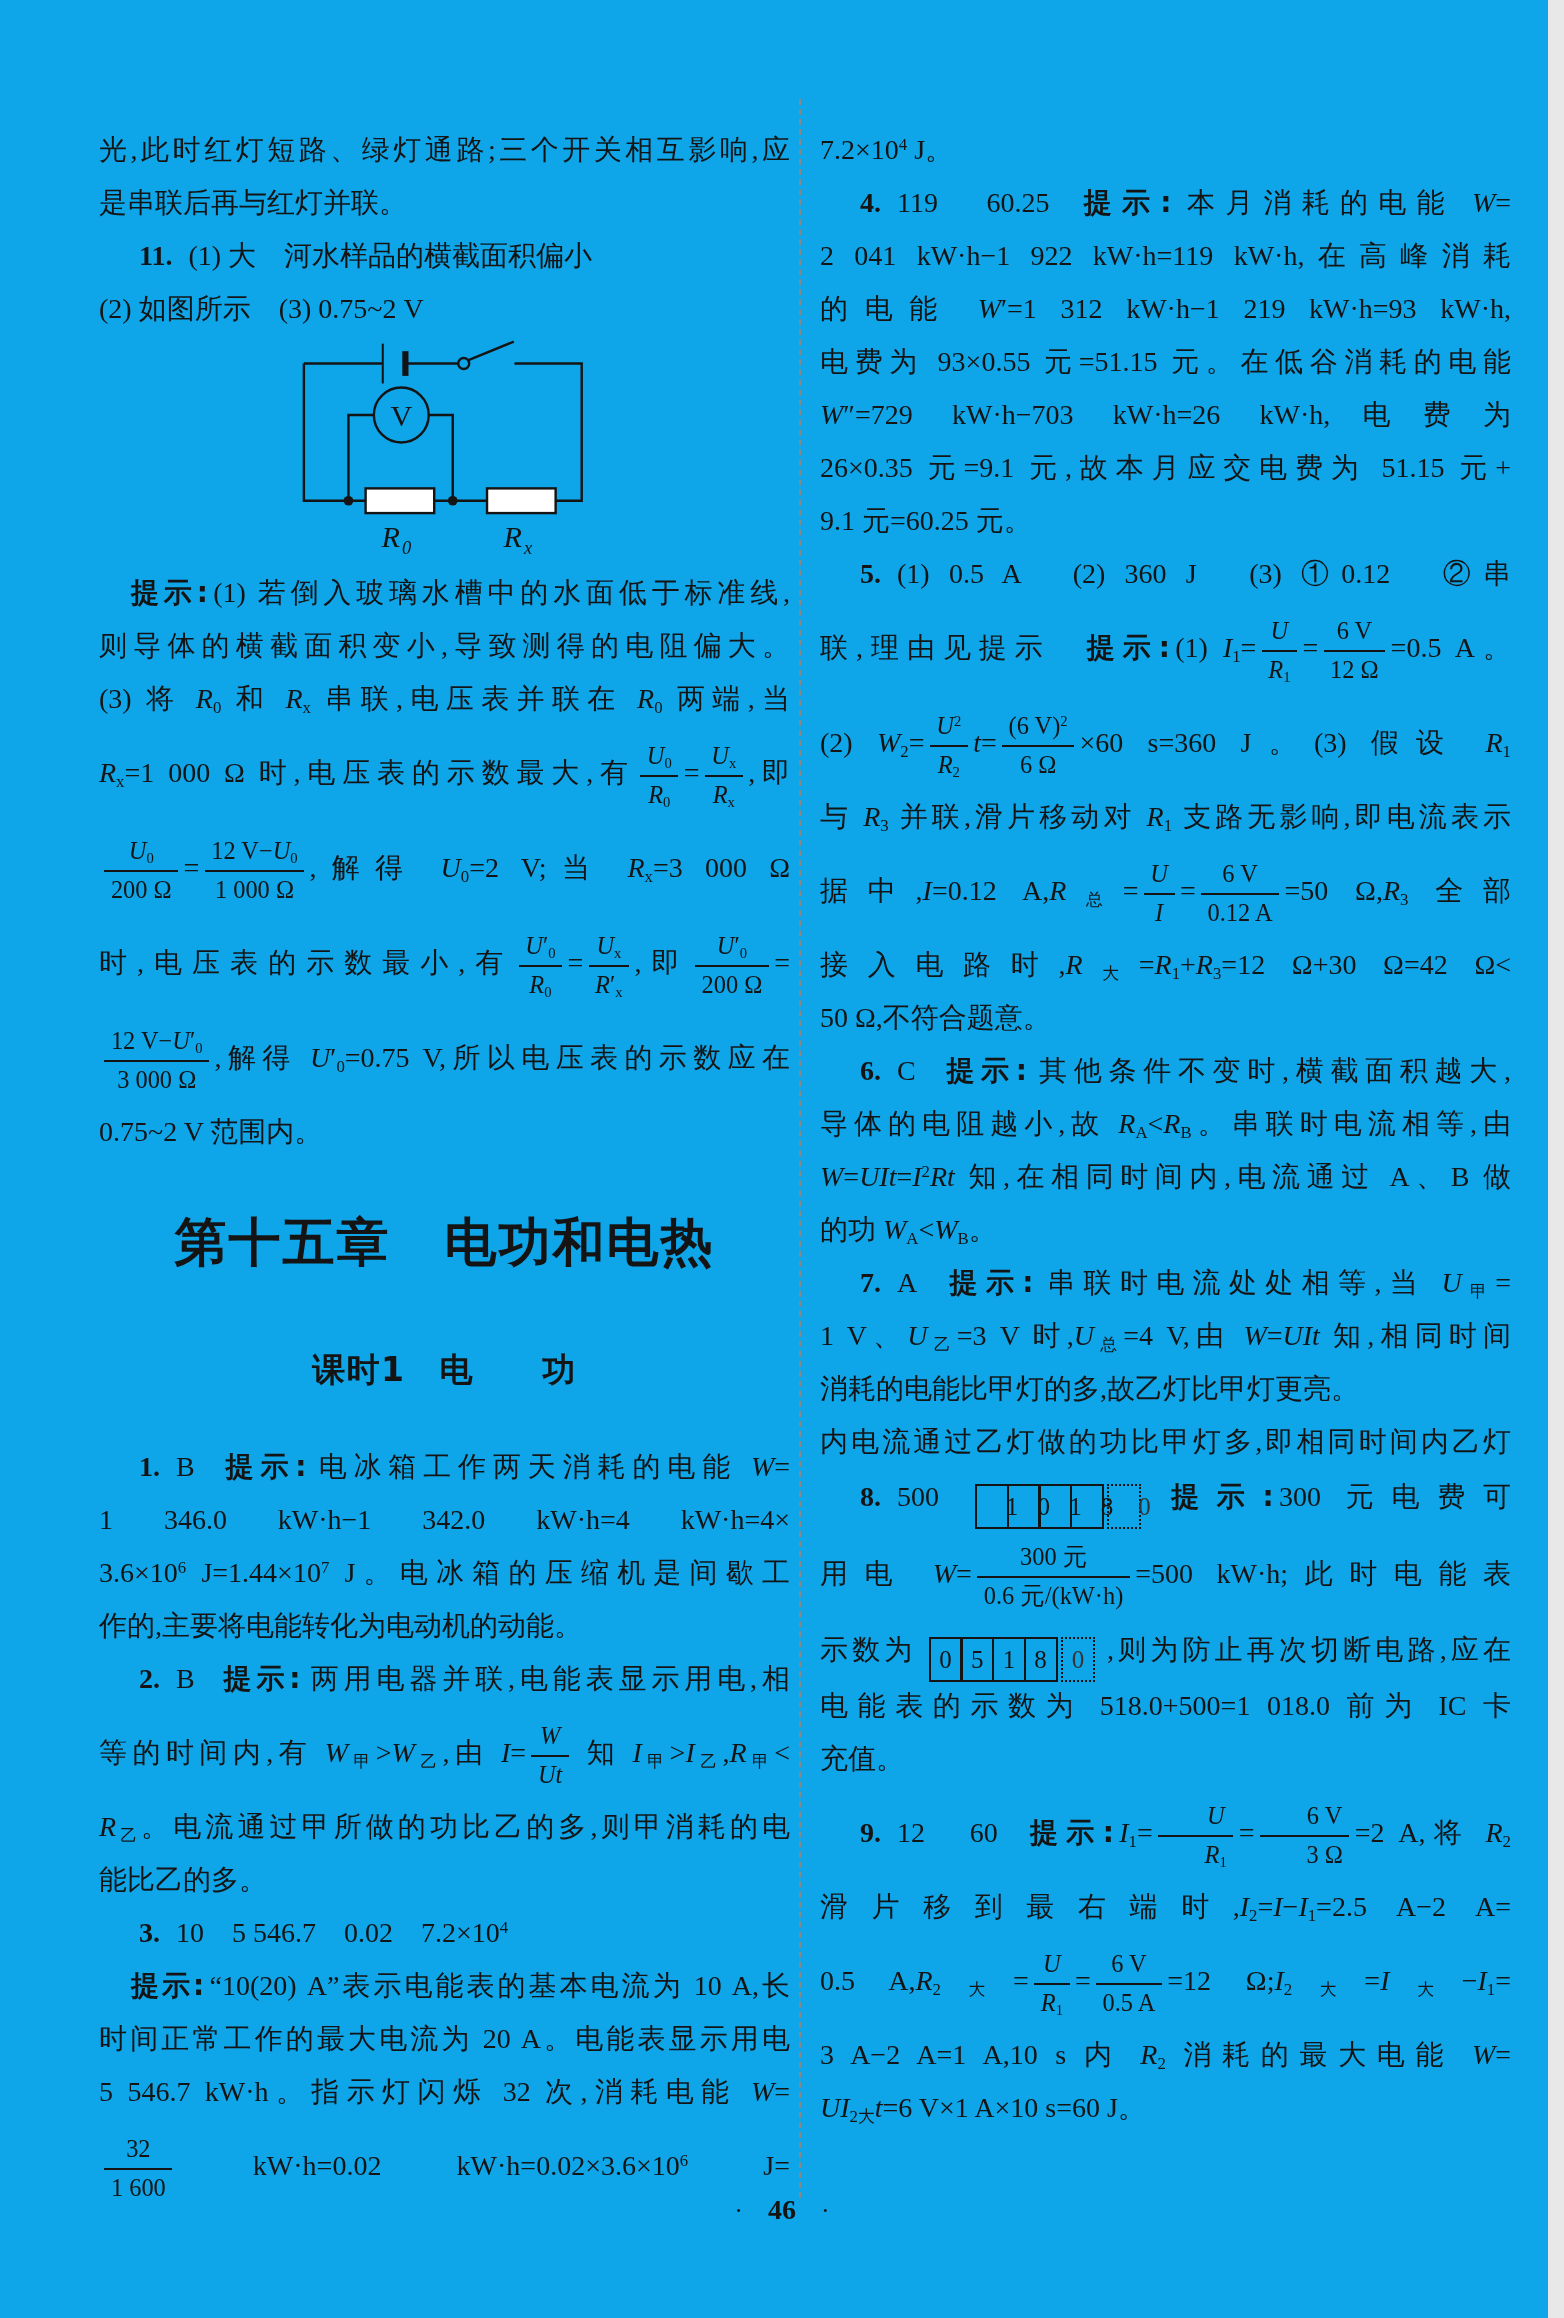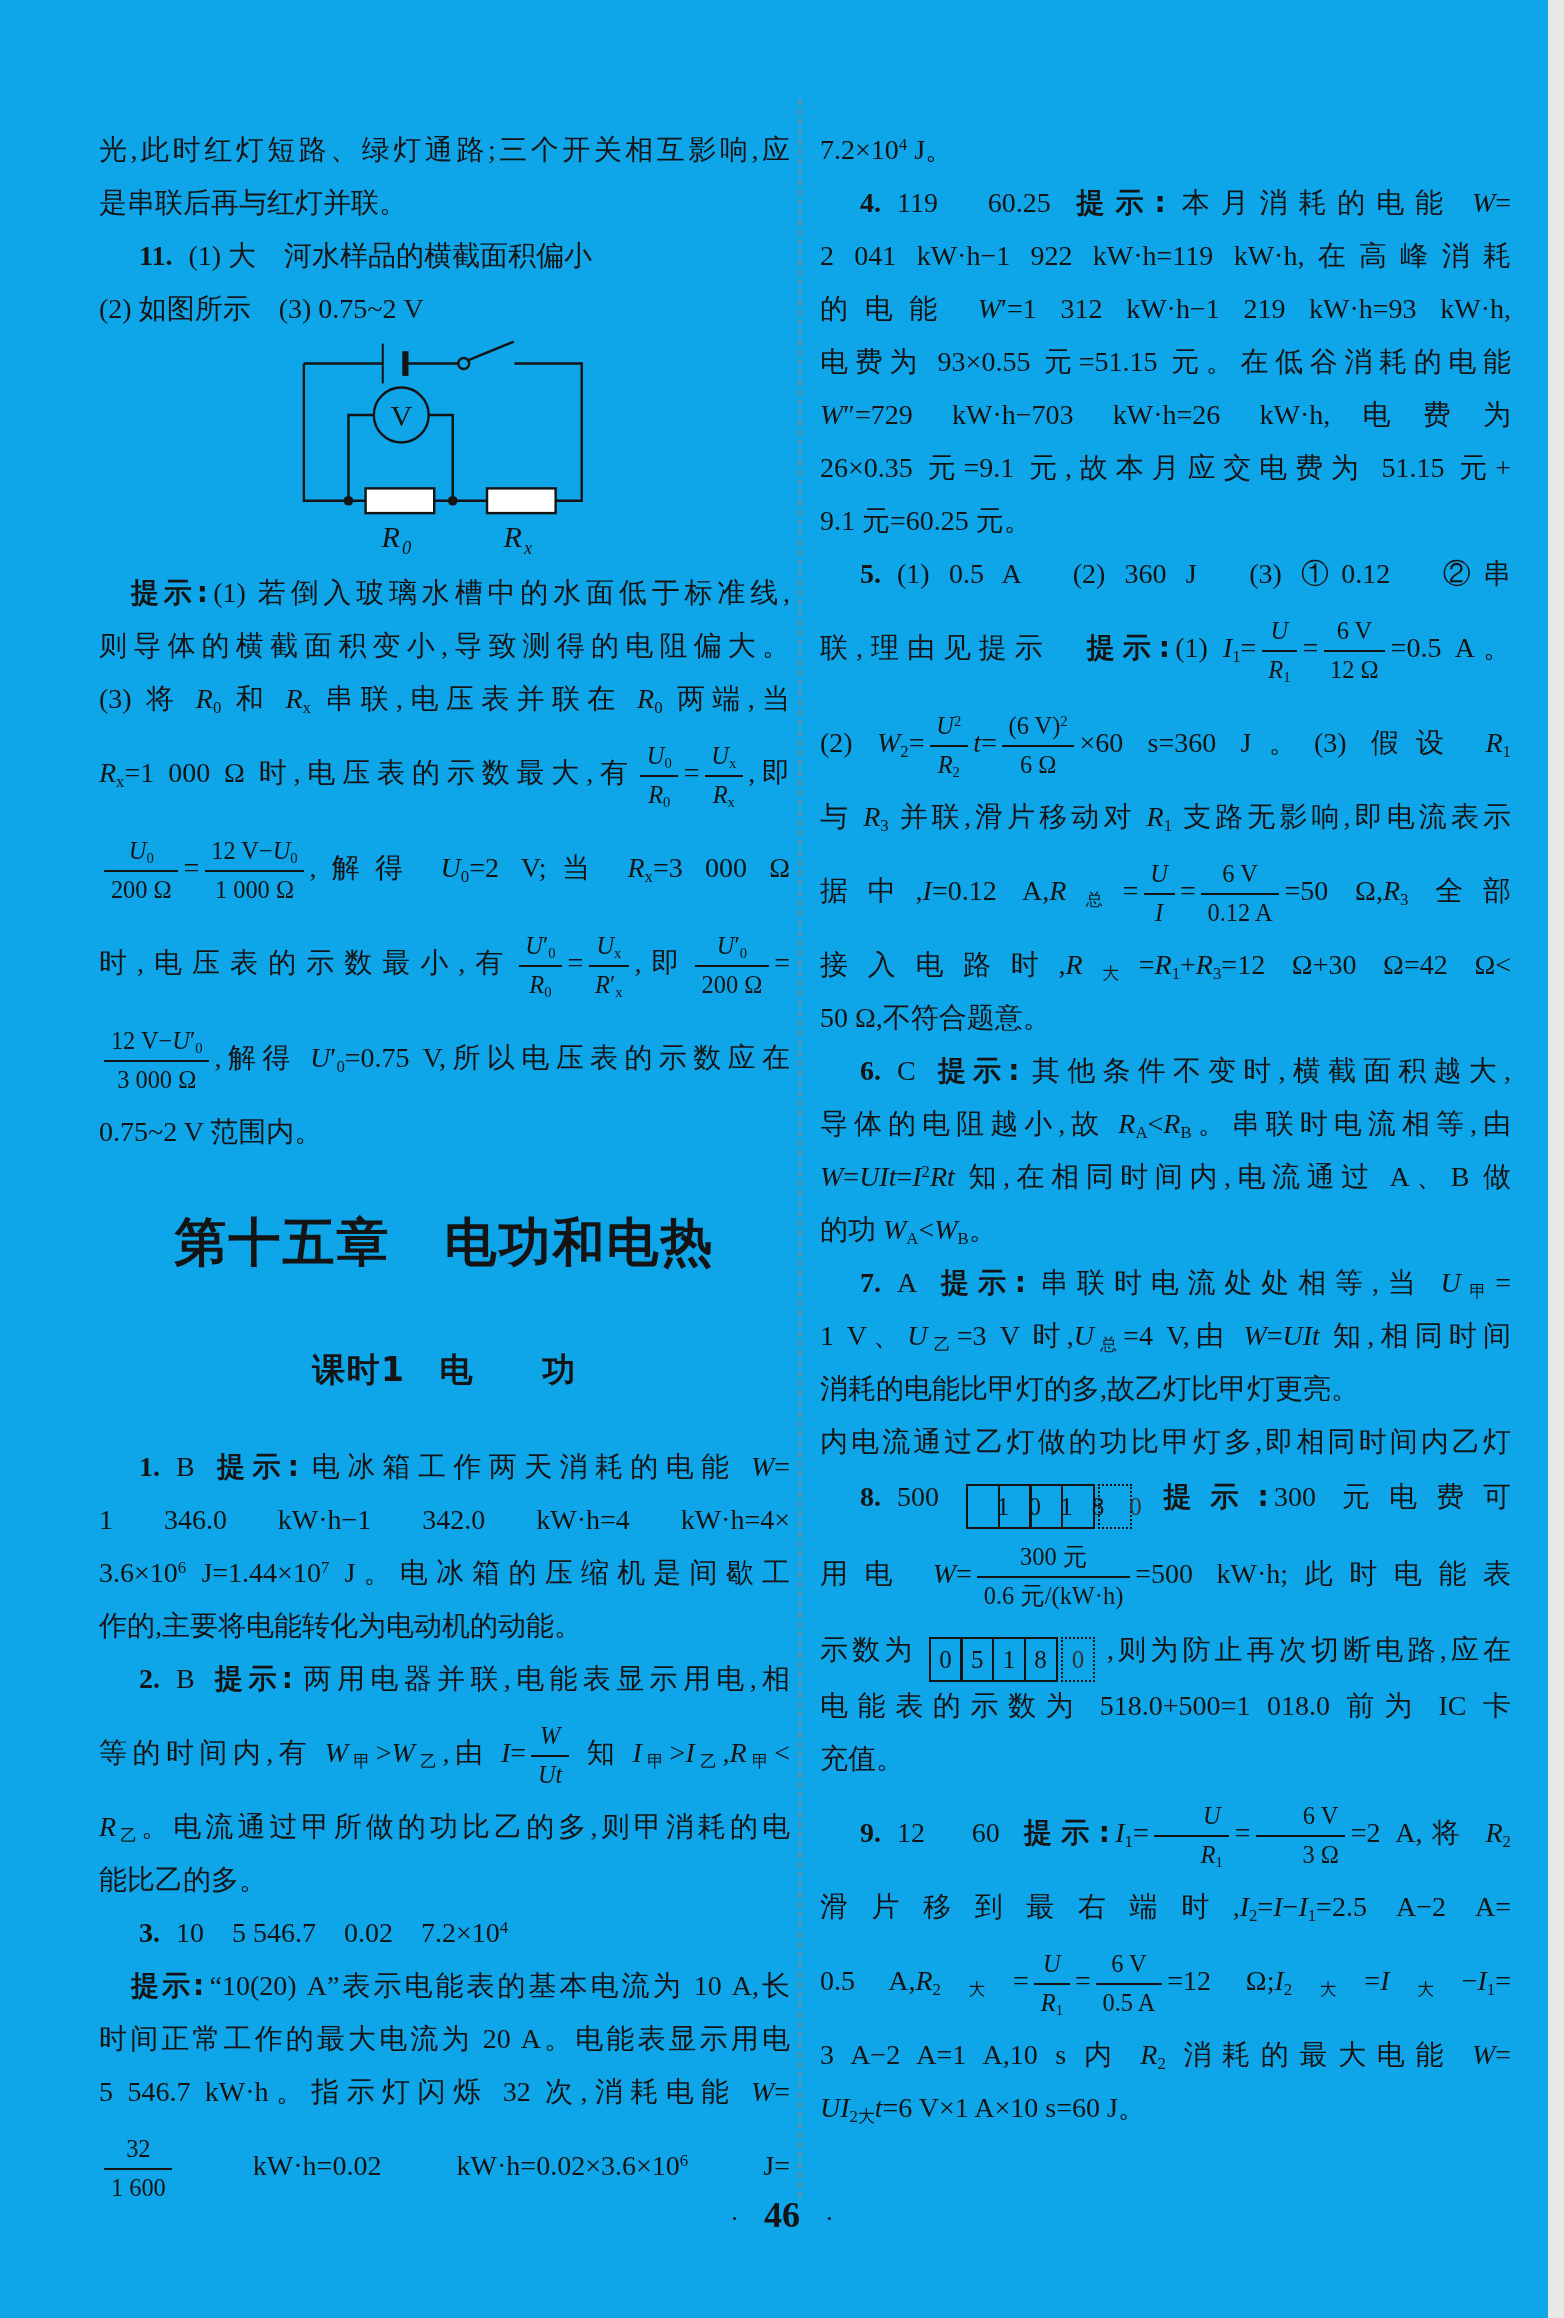--- a/index.html
+++ b/index.html
@@ -7,42 +7,42 @@
         font-family:"Liberation Serif","DejaVu Serif",serif;color:#141414;}
   .divider{position:absolute;left:799px;top:99px;height:2099px;border-left:2px dashed #888;}
   .col{position:absolute;top:123px;width:691px;font-size:28px;}
   .colL{left:99px}.colR{left:820px}
   .ln{line-height:53px;height:53px;white-space:nowrap;text-align:justify;text-align-last:justify;}
   .fx{line-height:95px;height:95px;white-space:nowrap;text-align:justify;text-align-last:justify;}
   .end{text-align-last:left;}
   .qi{text-indent:40px}
   .hi{text-indent:32px}
   .qn{font-weight:700;margin-right:16px;}
-  .ansr{margin-right:15px;}
+  .ansr{margin-right:24px;}
   .hei{font-weight:700;font-family:"DejaVu Sans","Liberation Sans",sans-serif;margin-right:5.3px;}
   i{font-style:italic;}
   sub,sup{font-size:0.6em;line-height:0;}
   sub{vertical-align:-0.3em}sup{vertical-align:0.55em}
   .frac{display:inline-block;vertical-align:middle;text-align:center;text-align-last:center;
         line-height:1.15;font-size:24.4px;margin:0 5.3px;}
   .frac .num{display:block;padding:1.3px 6.6px 4.6px;border-bottom:2px solid #141414;}
   .frac .den{display:block;padding:4.6px 6.6px 1.3px;}
   .chapter{font-size:52px;line-height:99px;height:99px;text-align:center;font-weight:700;
            font-family:"DejaVu Sans","Liberation Sans",sans-serif;letter-spacing:2px;}
   .lesson{font-size:33px;line-height:86px;height:86px;text-align:center;font-weight:700;
           font-family:"DejaVu Sans","Liberation Sans",sans-serif;letter-spacing:1.3px;}
   .fig{margin:0;height:231px;display:flex;justify-content:center;align-items:center;}
   .reg{display:inline-flex;vertical-align:-9.2px;margin:0 12px;white-space:nowrap;}
   .cell{width:30px;height:41px;border:2.3px solid #141414;margin-left:-2.3px;display:inline-flex;
         align-items:center;justify-content:center;font-size:25px;line-height:1;}
   .cell:first-child{margin-left:0}
   .cell.dec{border-style:dotted;margin-left:3.3px;color:#333;}
   .reg-row{line-height:58px;height:58px;}
   .footer{position:absolute;top:2194px;left:0;width:1564px;text-align:center;font-size:26px;}
-  .footer .pgnum{font-weight:700;margin:0 25px;font-size:36px;}
+  .footer .pgnum{font-weight:700;margin:0 25px;font-size:28px;}
   .vt{font-family:"Liberation Serif",serif;font-size:44px;fill:#141414;text-anchor:middle;}
   .rl{font-family:"Liberation Serif",serif;font-style:italic;font-size:44px;fill:#141414;}
   .rs{font-family:"Liberation Serif",serif;font-style:italic;font-size:27px;fill:#141414;}
 </style>
 </head>
 <body>
 
 <div class="page">
   <div class="divider"></div>
 

